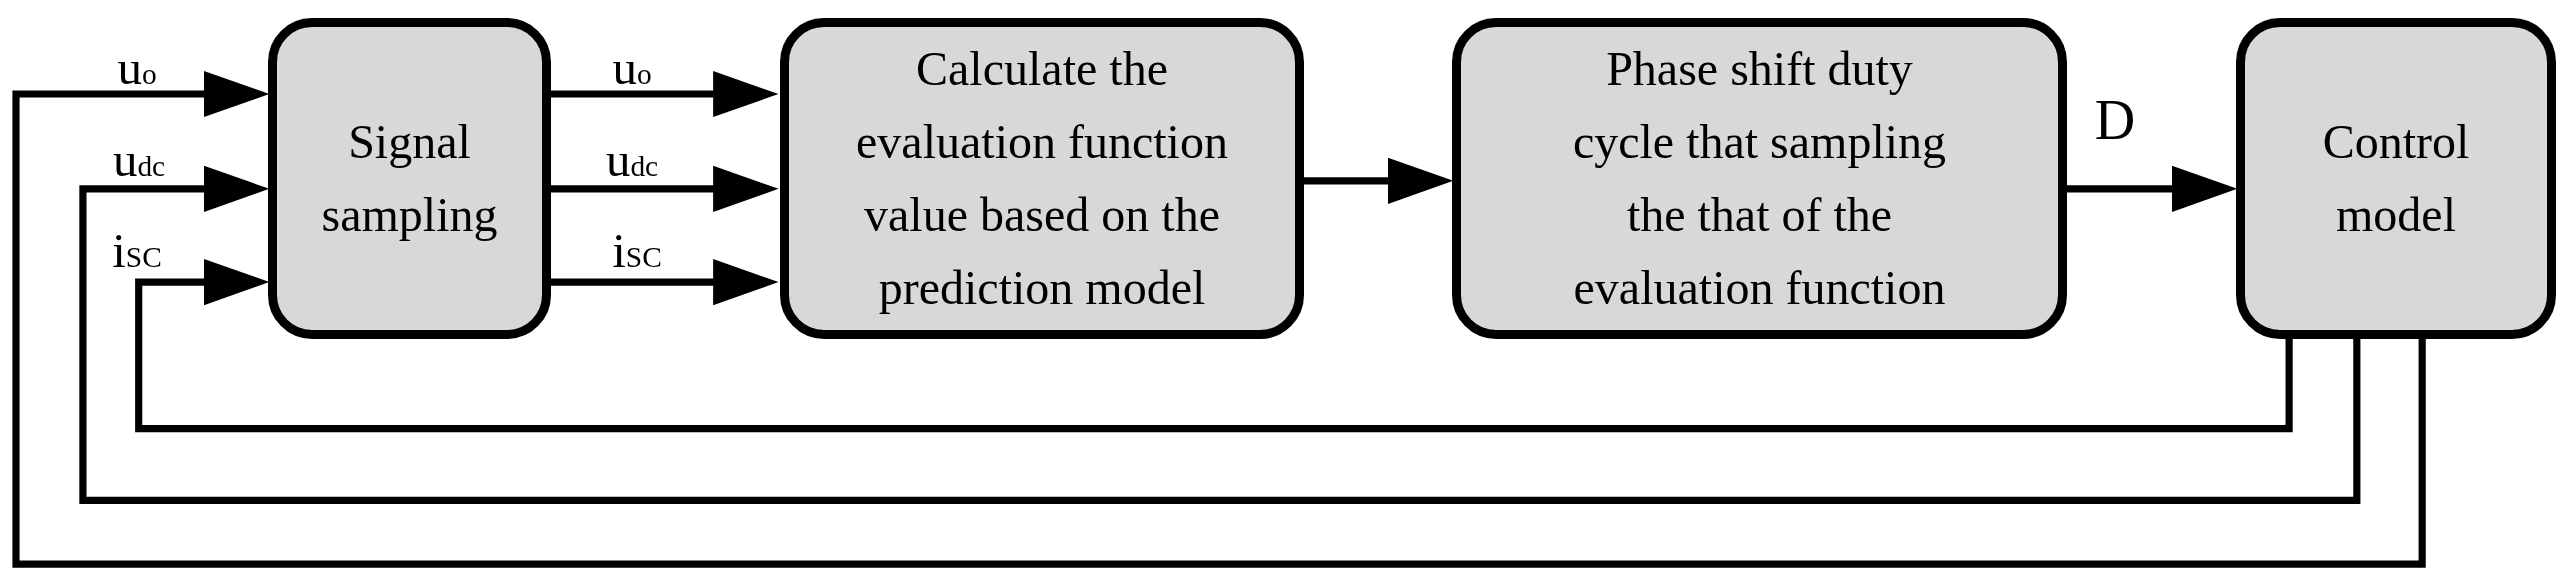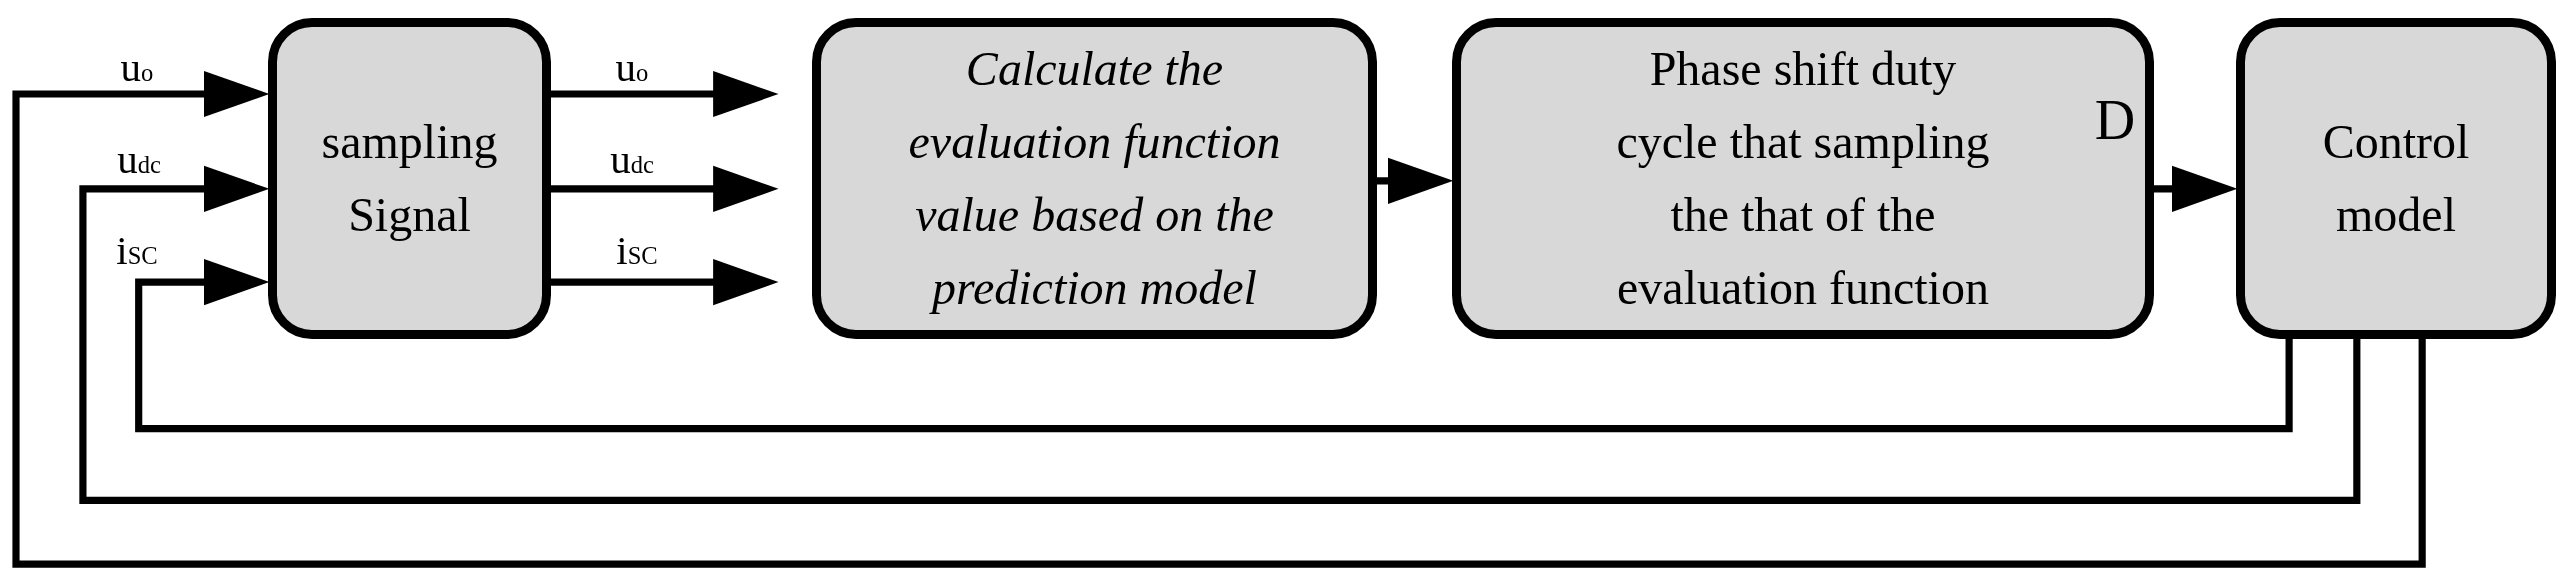--- a/index.html
+++ b/index.html
@@ -48,21 +48,21 @@
     align-items: center;
     text-align: center;
     font-size: 48px;
     line-height: 73px;
     white-space: nowrap;
   }
   .box-line { display: block; }
   .sig-label {
     position: absolute;
     transform: translate(-50%, -50%);
-    font-size: 41px;
+    font-size: 49px;
     line-height: 1;
     white-space: nowrap;
   }
   .sig-label .sub {
     font-size: 0.6em;
   }
   .d-label {
     position: absolute;
     transform: translate(-50%, -50%);
     font-size: 56px;
@@ -93,32 +93,32 @@
     <polygon class="arrowhead" points="977,354 895,325 895,383"></polygon>
 
     <path class="wire" d="M1633,227 L1746,227"></path>
     <polygon class="arrowhead" points="1824,227 1742,198 1742,256"></polygon>
 
     <path class="wire" d="M2594,237 L2730,237"></path>
     <polygon class="arrowhead" points="2808,237 2726,208 2726,266"></polygon>
   </svg>
 
   <div class="box" style="left:268px; width:283px;">
+    <span class="box-line">Signal</span>
     <span class="box-line">sampling</span>
-    <span class="box-line">Signal</span>
   </div>
 
-  <div class="box" style="left:812px; width:565px;font-style:italic;">
+  <div class="box" style="left:780px; width:524px;">
     <span class="box-line">Calculate the</span>
     <span class="box-line">evaluation function</span>
     <span class="box-line">value based on the</span>
     <span class="box-line">prediction model</span>
   </div>
 
-  <div class="box" style="left:1452px; width:702px;">
+  <div class="box" style="left:1452px; width:615px;">
     <span class="box-line">Phase shift duty</span>
     <span class="box-line">cycle that sampling</span>
     <span class="box-line">the that of the</span>
     <span class="box-line">evaluation function</span>
   </div>
 
   <div class="box" style="left:2236px; width:320px;align-items:center;">
     <span class="box-line">Control</span>
     <span class="box-line">model</span>
   </div>

